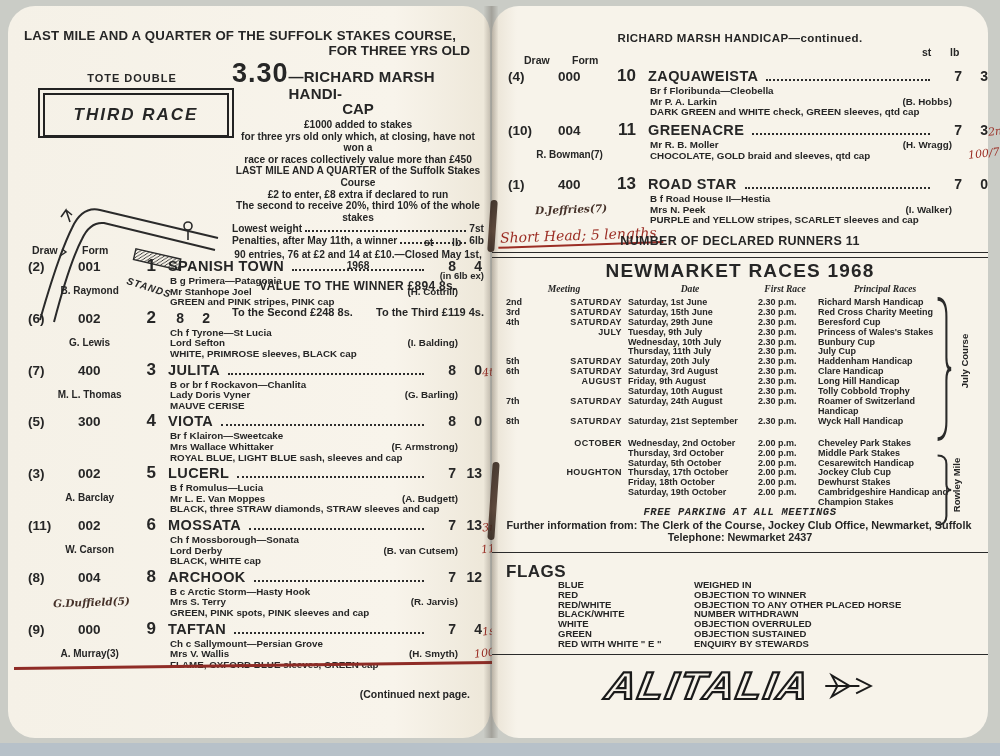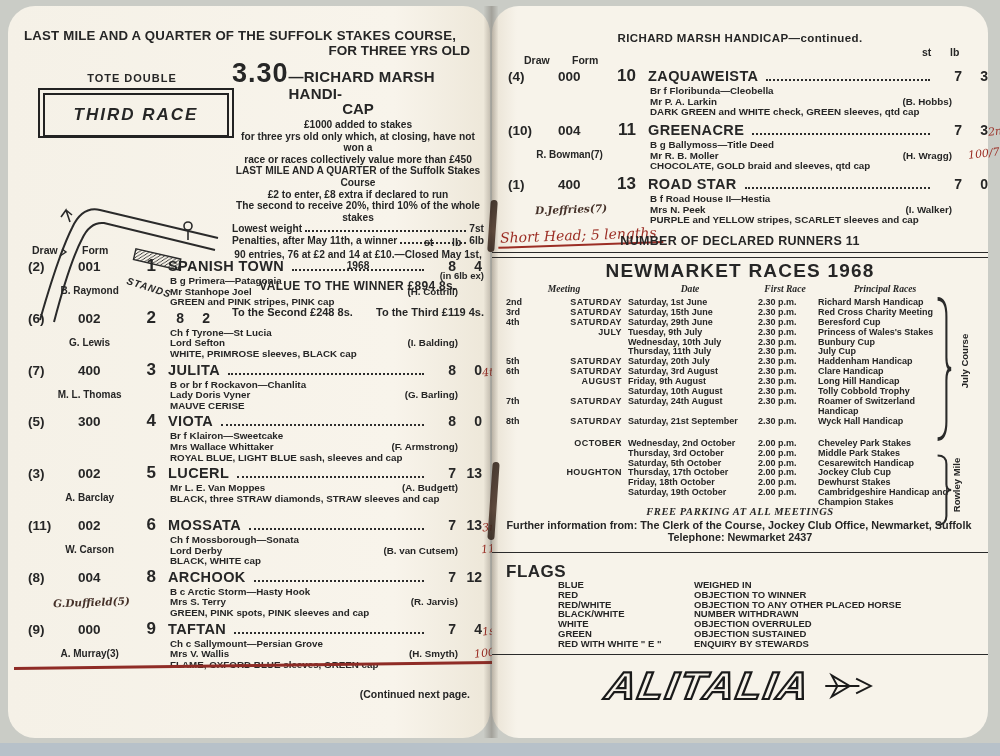--- a/index.html
+++ b/index.html
@@ -74,21 +74,21 @@
   .t-meet{text-align:right;letter-spacing:.4px;}
   .t-time{text-align:left;}
   .oct{margin-top:12px;}
   .bracewrap{position:absolute;width:16px;}
   .brace-july{right:24px;top:12px;height:146px;}
   .brace-oct{right:24px;top:170px;height:72px;}
   .bracewrap svg{width:100%;height:100%;}
   .vlabel{position:absolute;font-size:9.5px;font-weight:bold;line-height:10px;text-align:center;transform:rotate(-90deg);white-space:nowrap;}
   .vl-july{right:-16px;top:72px;}
   .vl-oct{right:-8px;top:196px;}
-  .free-park{position:absolute;top:500px;left:0;width:100%;text-align:center;font-size:10.5px;font-weight:bold;font-style:italic;letter-spacing:.6px;font-family:Liberation Serif, serif;}
+  .free-park{position:absolute;top:500px;left:0;width:100%;text-align:center;font-size:10.5px;font-weight:bold;font-style:italic;letter-spacing:.6px;font-family:Liberation Mono, monospace;}
   .info1{position:absolute;top:513px;left:4px;width:486px;text-align:center;font-size:10.8px;font-weight:bold;}
   .info2{position:absolute;top:525px;left:0;width:100%;text-align:center;font-size:10.8px;font-weight:bold;}
   .rule{position:absolute;left:0;width:100%;border-top:1.6px solid #2a2a2a;}
   .rule1{top:546px;}
   .rule2{top:648px;}
   .flags-title{position:absolute;top:556px;left:14px;font-size:17px;font-weight:bold;letter-spacing:.5px;}
   .flags{position:absolute;top:574px;left:66px;display:grid;grid-template-columns:136px auto;font-size:9.5px;font-weight:bold;line-height:9.8px;}
   .alitalia-row{position:absolute;top:656px;left:0;width:100%;display:flex;align-items:center;justify-content:center;gap:12px;}
   .alitalia{font-size:42px;font-weight:bold;font-style:italic;letter-spacing:2px;transform:skewX(-10deg) scaleY(.92);color:#1a1a1a;}
   @supports (-webkit-text-stroke: 2px #000){
@@ -305,20 +305,21 @@
             <span class="an1 hand-red"></span>
           </div>
           <div class="hextra"></div>
           <div class="an2 hand-red"></div>
           <div class="hr2">
             <span class="jk">
               <span>A. Barclay</span>
               <span class="hand-dark"></span>
             </span>
             <div class="det">
+              <div>B f Romulus—Lucia</div>
               <div class="ownrow">
                 <span class="own">Mr L. E. Van Moppes</span>
                 <span class="tr">(A. Budgett)</span>
               </div>
               <div>BLACK, three STRAW diamonds, STRAW sleeves and cap</div>
             </div>
           </div>
         </div>
 
         <div class="horse">
@@ -476,21 +477,20 @@
             <span class="an1 hand-red">2nd</span>
           </div>
           <div class="hextra"></div>
           <div class="an2 hand-red">100/7</div>
           <div class="hr2">
             <span class="jk">
               <span>R. Bowman(7)</span>
               <span class="hand-dark"></span>
             </span>
             <div class="det">
-              <div>B g Ballymoss—Title Deed</div>
               <div class="ownrow">
                 <span class="own">Mr R. B. Moller</span>
                 <span class="tr">(H. Wragg)</span>
               </div>
               <div>CHOCOLATE, GOLD braid and sleeves, qtd cap</div>
             </div>
           </div>
         </div>
 
         <div class="horse">

